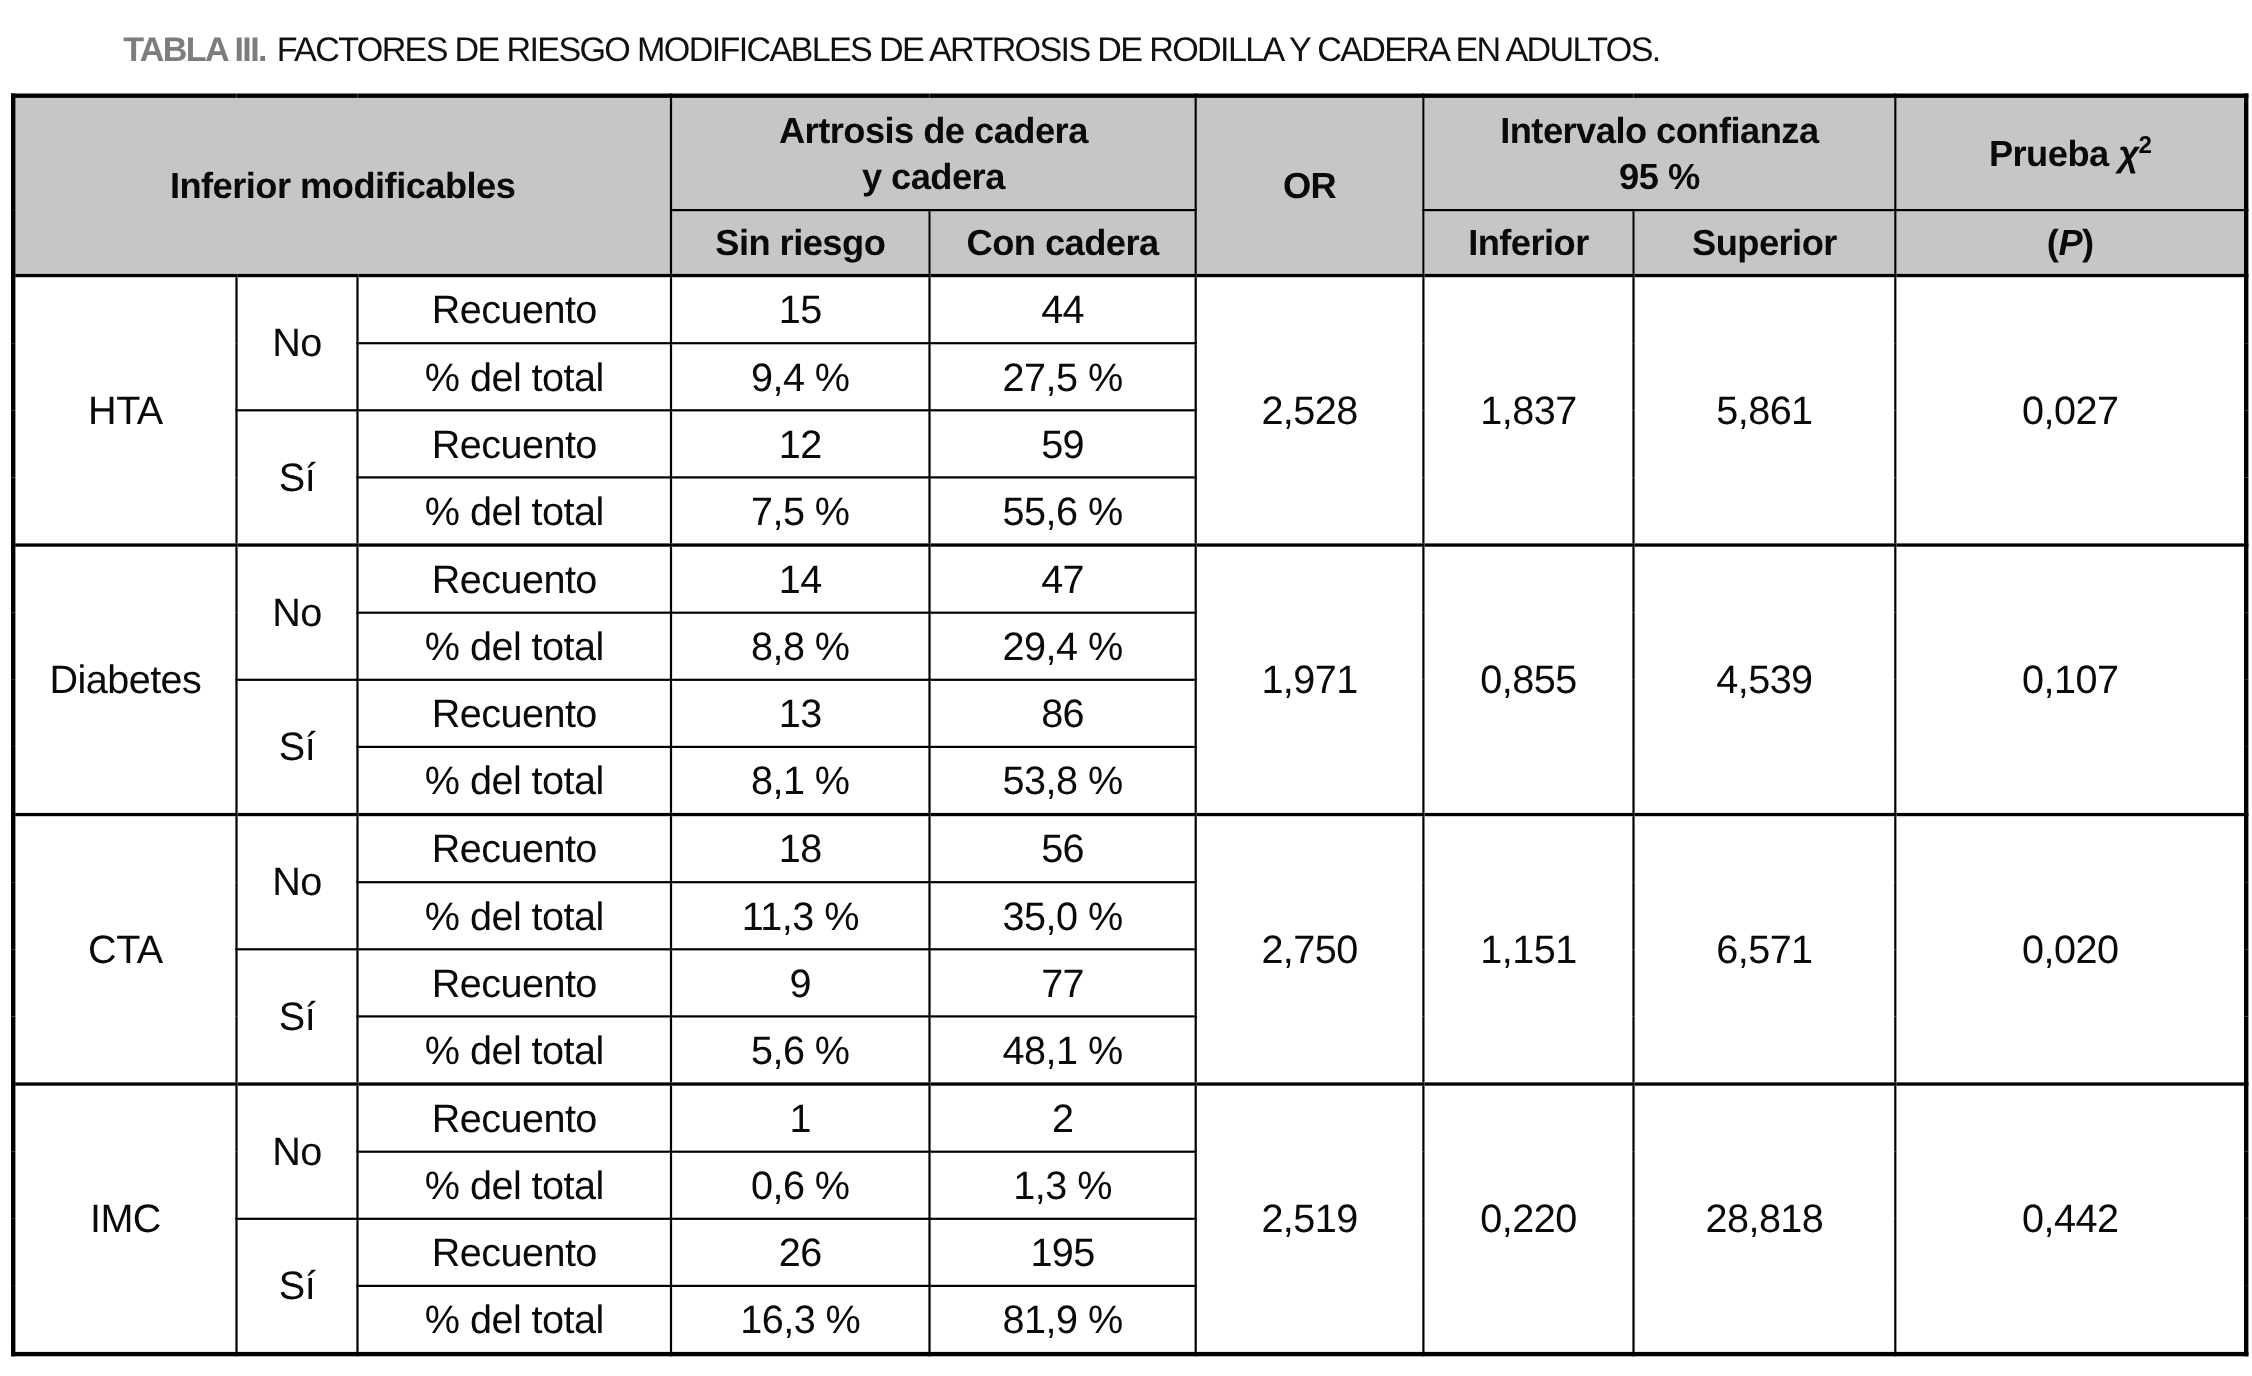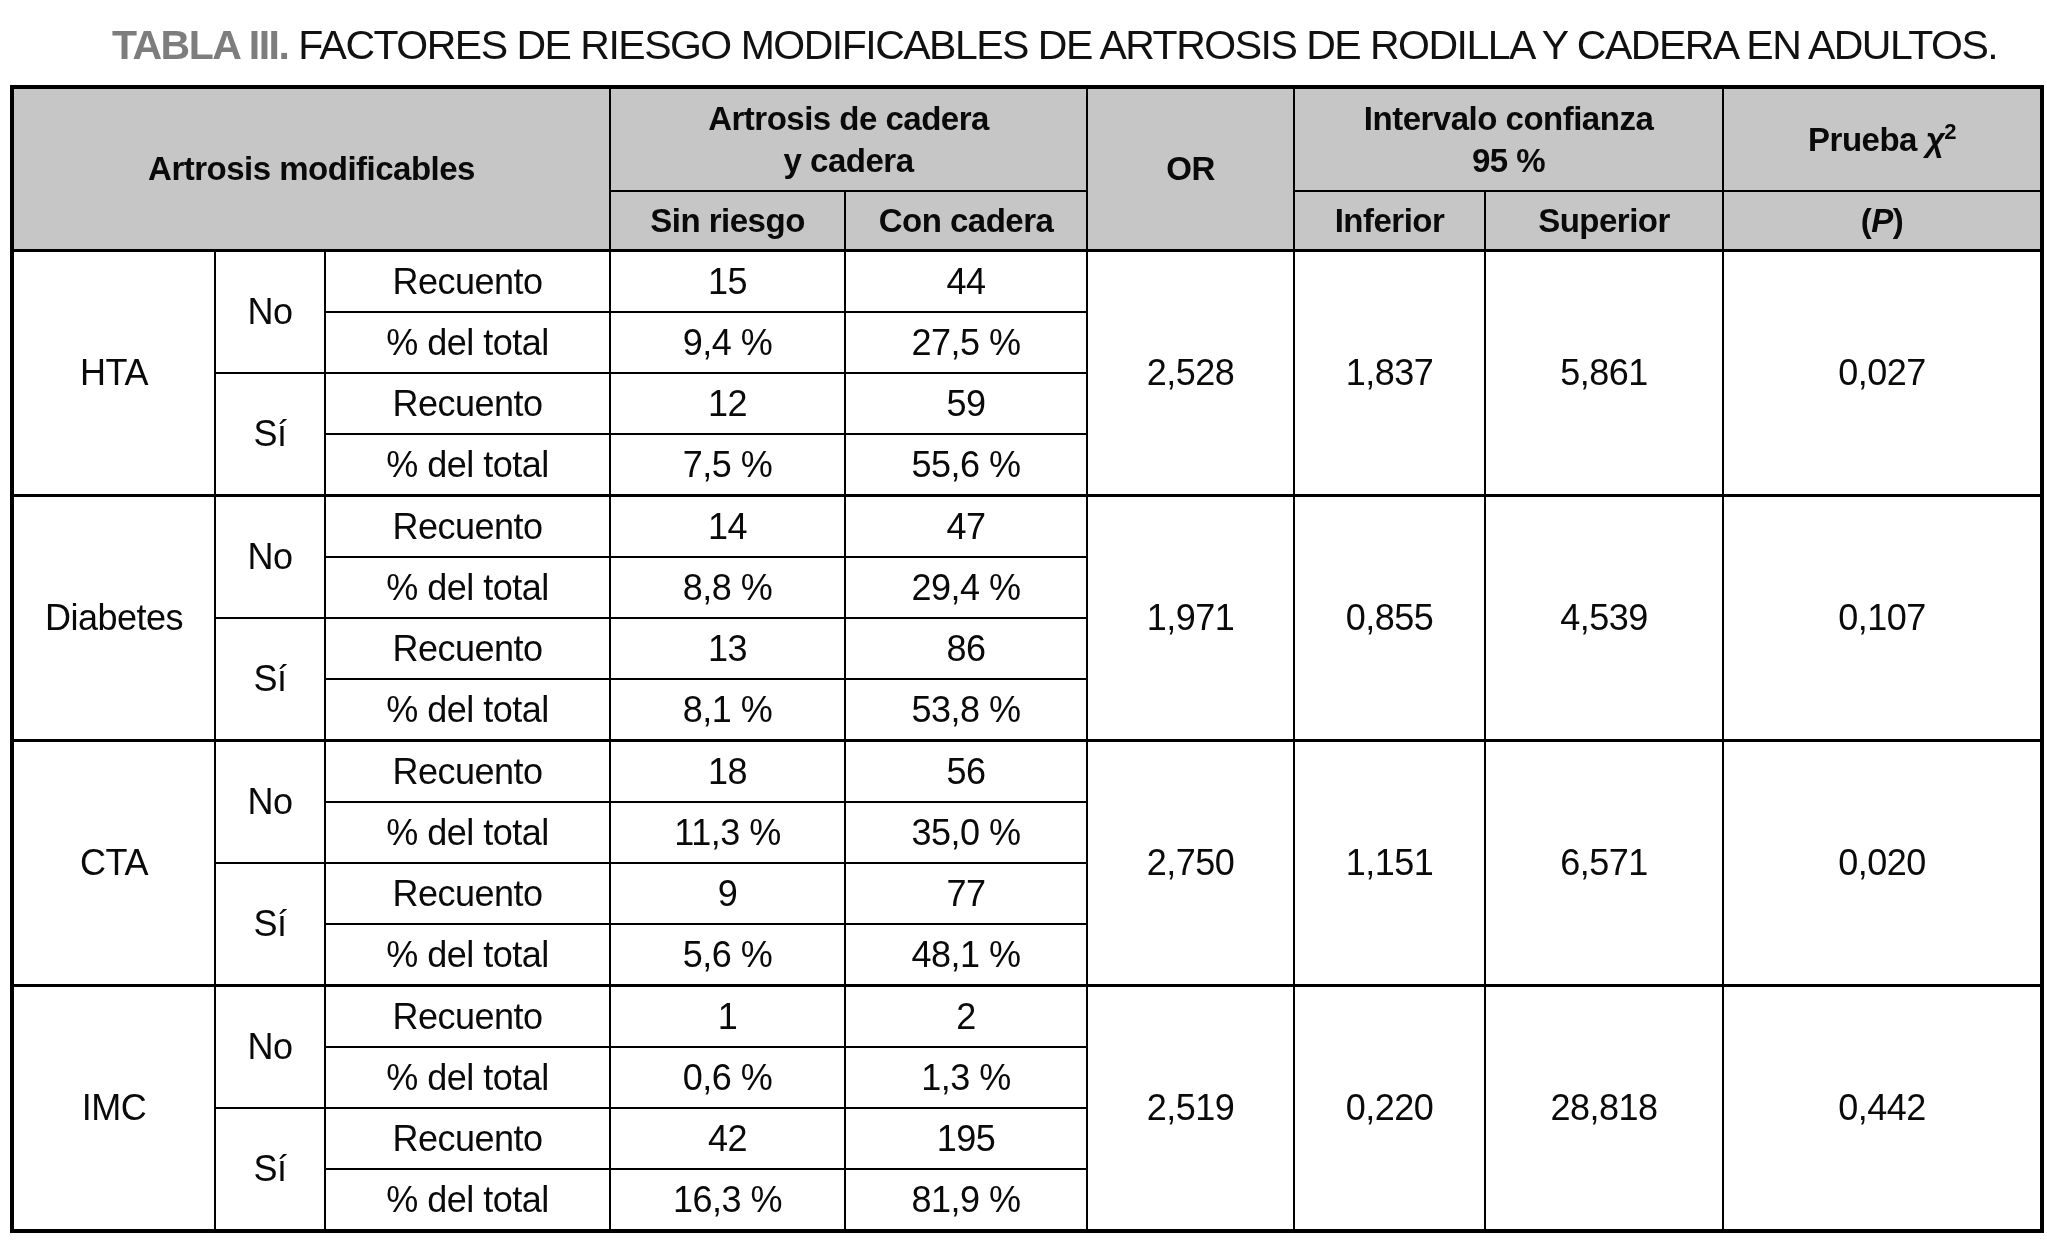--- a/index.html
+++ b/index.html
@@ -12,21 +12,21 @@
     position: relative;
     width: 2047px;
     height: 1251px;
     background: #ffffff;
     overflow: hidden;
   }
   .title {
     position: absolute;
     left: 112px;
     top: 22px;
-    font-size: 41px;
+    font-size: 31px;
     line-height: 46px;
     letter-spacing: -1.5px;
     white-space: nowrap;
     color: #111111;
   }
   .title .title-label {
     color: #7d7d7d;
     font-weight: bold;
     margin-right: 10px;
   }
@@ -89,21 +89,21 @@
         <col style="width:285px">
       <col style="width:235px">
         <col style="width:242px">
         <col style="width:207px">
       <col style="width:191px">
         <col style="width:238px">
         <col style="width:319px">
     </colgroup>
     <thead>
       <tr class="h1">
-        <th colspan="3" rowspan="2">Artrosis modificables</th>
+        <th colspan="3" rowspan="2">Inferior modificables</th>
         <th colspan="2">
           <div>Artrosis de cadera</div>
           <div>y cadera</div>
         </th>
         <th rowspan="2">OR</th>
         <th colspan="2">
           <div>Intervalo confianza</div>
           <div>95 %</div>
         </th>
         <th>
@@ -216,21 +216,21 @@
         <td rowspan="4">0,442</td>
       </tr>
       <tr>
         <td>% del total</td>
         <td>0,6 %</td>
         <td>1,3 %</td>
       </tr>
       <tr>
         <td rowspan="2">Sí</td>
         <td>Recuento</td>
-        <td>42</td>
+        <td>26</td>
         <td>195</td>
       </tr>
       <tr>
         <td>% del total</td>
         <td>16,3 %</td>
         <td>81,9 %</td>
       </tr>
     </tbody>
   </table>
 

